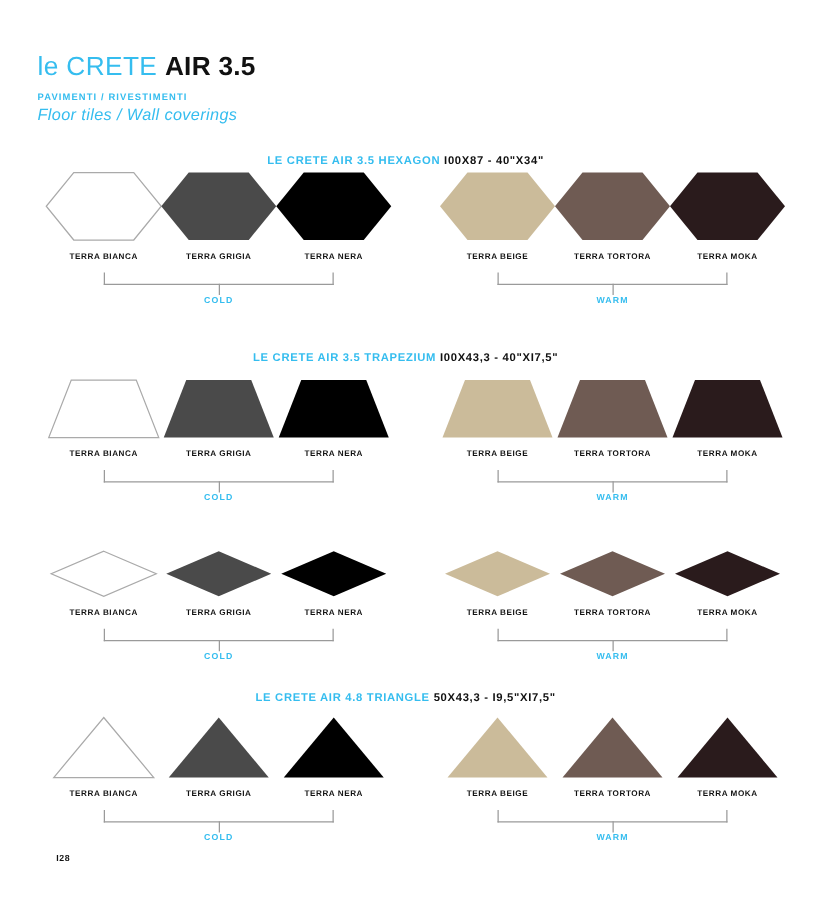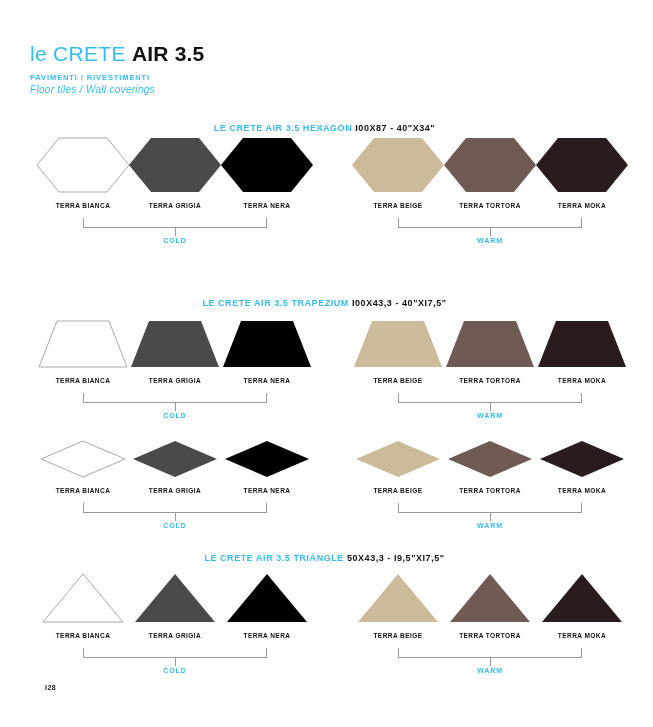--- a/index.html
+++ b/index.html
@@ -39,21 +39,21 @@
   }
   .sub-it {
     margin-top: 7px;
     font-size: 7.5px;
     font-weight: bold;
     letter-spacing: 0.9px;
     color: #35bdef;
   }
   .sub-en {
     margin-top: 2px;
-    font-size: 10px;
+    font-size: 13px;
     font-style: italic;
     letter-spacing: 0.3px;
     color: #35bdef;
   }
 
   
   .section {
     position: absolute;
     left: 0;
     width: 649px;
@@ -239,21 +239,21 @@
             </div>
           </div>
           <div class="bracket-wrap">
             <div class="bracket"></div>
             <div class="bracket-stem"></div>
             <div class="temp-label">WARM</div>
           </div>
         </div>
       </div>
     </div>
-    <div class="section" style="top:298px">
+    <div class="section" style="top:281px">
       <div class="section-title"><span class="t-blue">LE CRETE AIR 3.5 TRAPEZIUM</span> <span class="t-black">I00X43,3 - 40"XI7,5"</span></div>
       <div class="groups">
         <div class="group cold">
           <div class="swatch-row">
             <div class="swatch">
               <div class="shape-box">
                 <svg width="100" height="62" viewBox="0 0 100 62">
                   <polygon points="24,12 76,12 94,58 6,58" fill="#ffffff" stroke="#aaaaaa" stroke-width="1"></polygon>
                 </svg>
               </div>
@@ -381,21 +381,21 @@
           </div>
           <div class="bracket-wrap">
             <div class="bracket"></div>
             <div class="bracket-stem"></div>
             <div class="temp-label">WARM</div>
           </div>
         </div>
       </div>
     </div>
     <div class="section" style="top:553px">
-      <div class="section-title"><span class="t-blue">LE CRETE AIR 3.5 TRIANGLE</span> <span class="t-black">50X43,3 - I9,5"XI7,5"</span></div>
+      <div class="section-title"><span class="t-blue">LE CRETE AIR 4.8 TRIANGLE</span> <span class="t-black">50X43,3 - I9,5"XI7,5"</span></div>
       <div class="groups">
         <div class="group cold">
           <div class="swatch-row">
             <div class="swatch">
               <div class="shape-box">
                 <svg width="100" height="62" viewBox="0 0 100 62">
                   <polygon points="50,10 90,58 10,58" fill="#ffffff" stroke="#aaaaaa" stroke-width="1"></polygon>
                 </svg>
               </div>
               <div class="swatch-label">TERRA BIANCA</div>

